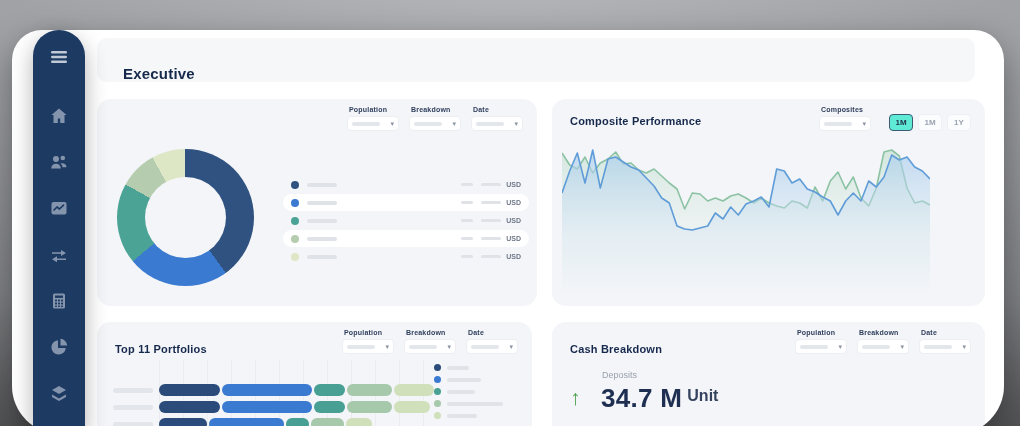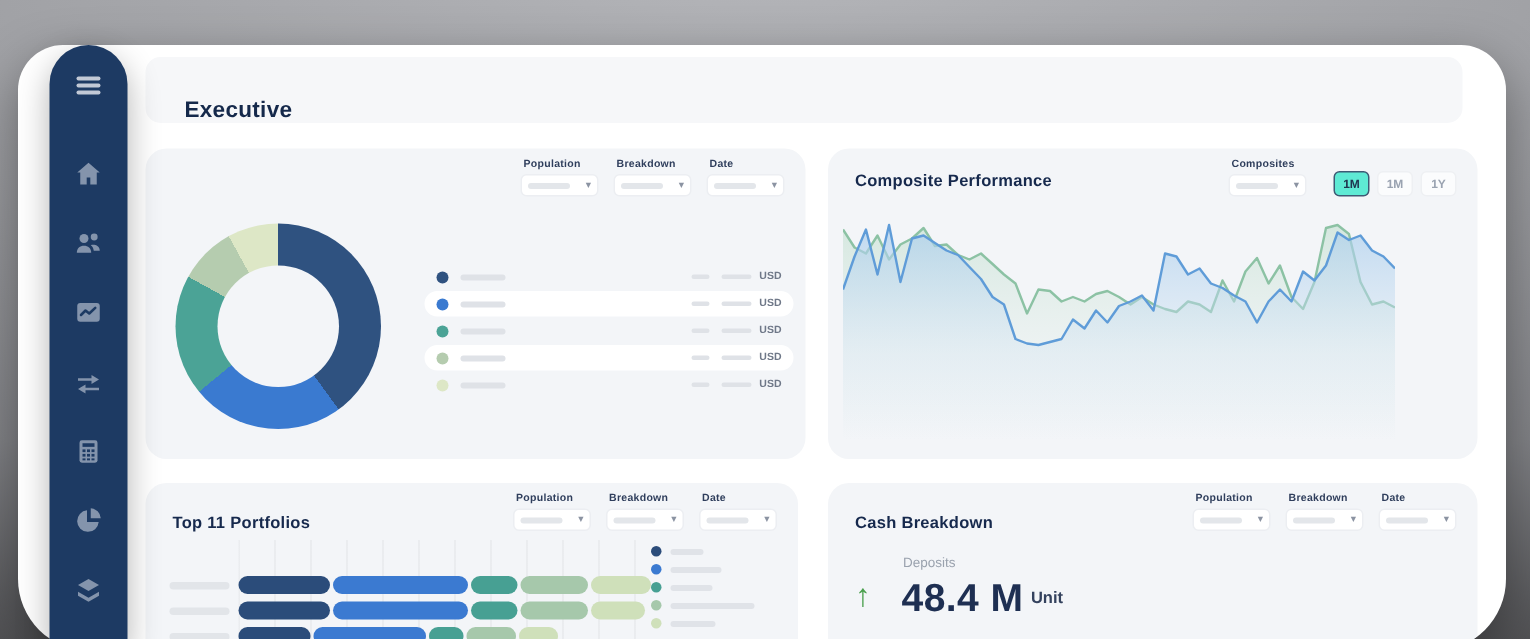--- a/index.html
+++ b/index.html
@@ -79,21 +79,21 @@
   .port-legend { position:absolute; right:12px; top:42px; width:86px; }
   .pleg-item { display:flex; align-items:center; margin-bottom:5px; }
   .dot7 { width:7px; height:7px; border-radius:50%; flex:none; }
   .pleg-bar { height:4px; background:#e0e3e8; border-radius:2px; margin-left:6px; }
 
   
   .cash-arrow { position:absolute; left:18px; top:64px; font-size:21px; font-weight:bold; color:#4ca04f; }
   .cash-label { position:absolute; left:50px; top:48px; font-size:9px; color:#9aa2ae; }
   .cash-value-row { position:absolute; left:49px; top:61px; display:flex; align-items:flex-end; }
   .cash-value { font-size:26px; font-weight:600; color:#1e2f52; letter-spacing:.3px; }
-  .cash-unit { font-size:11px; font-weight:600; color:#34425e; margin-left:5px; margin-bottom:9px; }
+  .cash-unit { font-size:16px; font-weight:600; color:#34425e; margin-left:5px; margin-bottom:9px; }
 </style>
 </head>
 <body>
 
 <div class="screen">
   <div class="page">
 
     <header class="topbar">
       <span class="ttl">Executive</span>
     </header>
@@ -300,21 +300,21 @@
             <span class="flabel">Date</span>
             <div class="fselect">
               <span class="fskel"></span>
               <span class="fcaret">▾</span>
             </div>
           </div>
         </div>
       <div class="cash-arrow" style="color: rgb(76, 160, 79);">↑</div>
       <div class="cash-label">Deposits</div>
       <div class="cash-value-row">
-        <span class="cash-value">48.4 M</span>
+        <span class="cash-value">34.7 M</span>
         <span class="cash-unit">Unit</span>
       </div>
     </section>
   </div>
 
   <nav class="sidebar">
     <div class="side-icon menu">
       <svg viewBox="0 0 20 20">
           <g fill="#c2c9d6">
             <rect x="2" y="4" width="16" height="2.6" rx="1.3"></rect>

